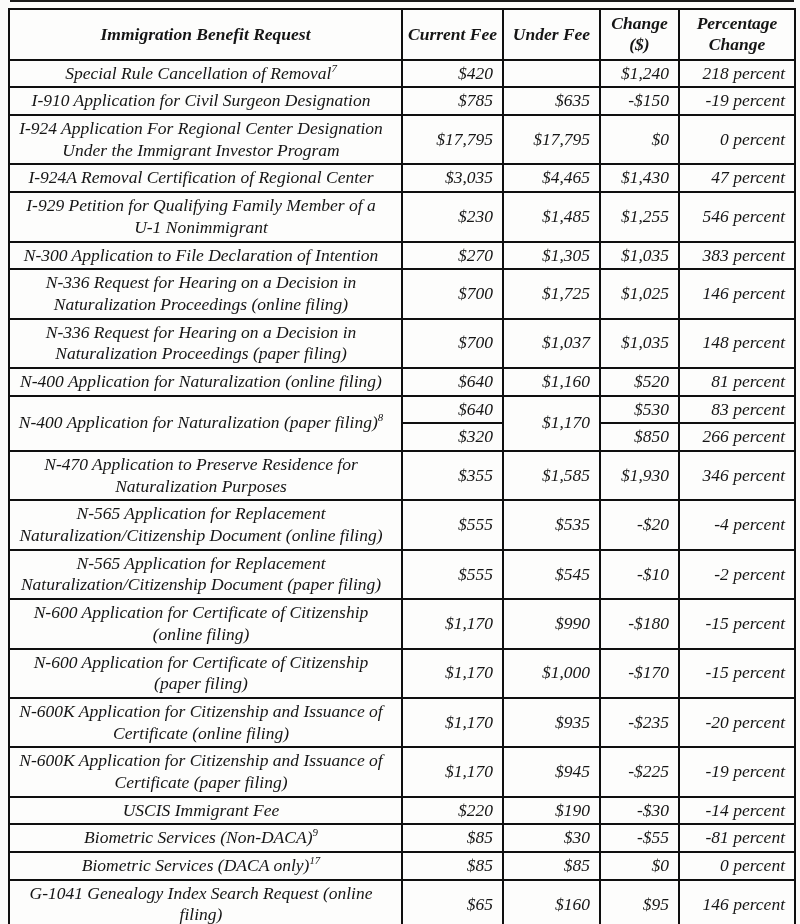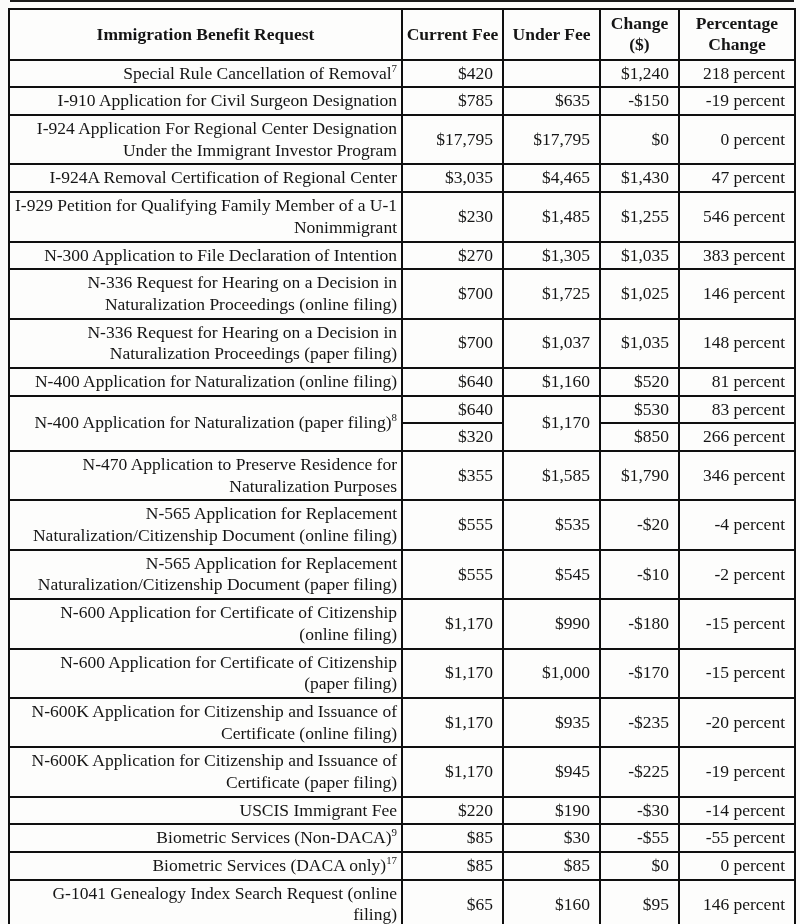--- a/index.html
+++ b/index.html
@@ -8,20 +8,21 @@
     background: #fbfbfa;
   }
   .page {
     position: relative;
     width: 800px;
     height: 924px;
     background: #fbfbfa;
     font-family: "Liberation Serif", "DejaVu Serif", serif;
     color: #151515;
     overflow: hidden;
+    font-style: italic;
   }
   .top-fragment {
     position: absolute;
     top: 0;
     left: 10px;
     width: 784px;
     height: 2px;
     background: #1a1a1a;
   }
   table.fee-table {
@@ -43,22 +44,22 @@
     text-align: center;
     vertical-align: middle;
     padding: 3px 2px;
   }
   .fee-table td {
     font-size: 17.5px;
     line-height: 1.24;
     vertical-align: middle;
   }
   td.label-cell {
-    text-align: right;
-    padding: 2px 4px 2px 5px;
+    text-align: center;
+    padding: 2px 14px 2px 5px;
   }
   td.num-cell {
     text-align: right;
     padding: 2px 9px 2px 2px;
     white-space: nowrap;
   }
   sup {
     font-size: 0.62em;
     line-height: 0;
   }
@@ -159,21 +160,21 @@
         </tr>
         <tr>
           <td class="num-cell">$320</td>
           <td class="num-cell">$850</td>
           <td class="num-cell">266 percent</td>
         </tr>
         <tr>
           <td class="label-cell"><span>N-470 Application to Preserve Residence for Naturalization Purposes</span><sup></sup></td>
           <td class="num-cell">$355</td>
           <td class="num-cell">$1,585</td>
-          <td class="num-cell">$1,790</td>
+          <td class="num-cell">$1,930</td>
           <td class="num-cell">346 percent</td>
         </tr>
         <tr>
           <td class="label-cell"><span>N-565 Application for Replacement Naturalization/Citizenship Document (online filing)</span><sup></sup></td>
           <td class="num-cell">$555</td>
           <td class="num-cell">$535</td>
           <td class="num-cell">-$20</td>
           <td class="num-cell">-4 percent</td>
         </tr>
         <tr>
@@ -216,21 +217,21 @@
           <td class="num-cell">$220</td>
           <td class="num-cell">$190</td>
           <td class="num-cell">-$30</td>
           <td class="num-cell">-14 percent</td>
         </tr>
         <tr>
           <td class="label-cell"><span>Biometric Services (Non-DACA)</span><sup>9</sup></td>
           <td class="num-cell">$85</td>
           <td class="num-cell">$30</td>
           <td class="num-cell">-$55</td>
-          <td class="num-cell">-55 percent</td>
+          <td class="num-cell">-81 percent</td>
         </tr>
         <tr>
           <td class="label-cell"><span>Biometric Services (DACA only)</span><sup>17</sup></td>
           <td class="num-cell">$85</td>
           <td class="num-cell">$85</td>
           <td class="num-cell">$0</td>
           <td class="num-cell">0 percent</td>
         </tr>
         <tr>
           <td class="label-cell"><span>G-1041 Genealogy Index Search Request (online filing)</span><sup></sup></td>

